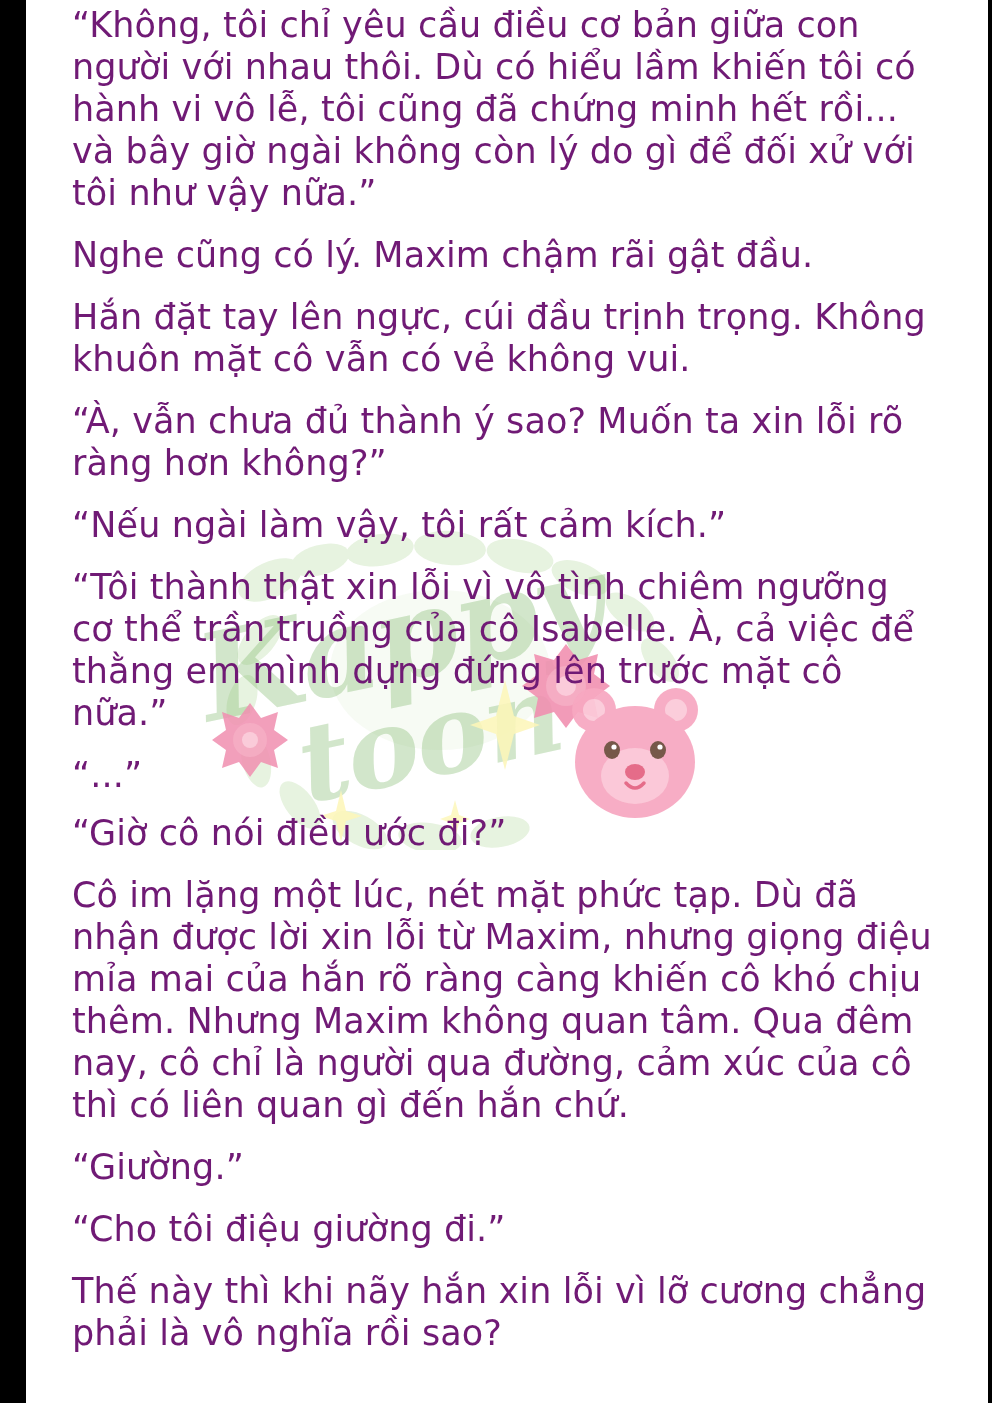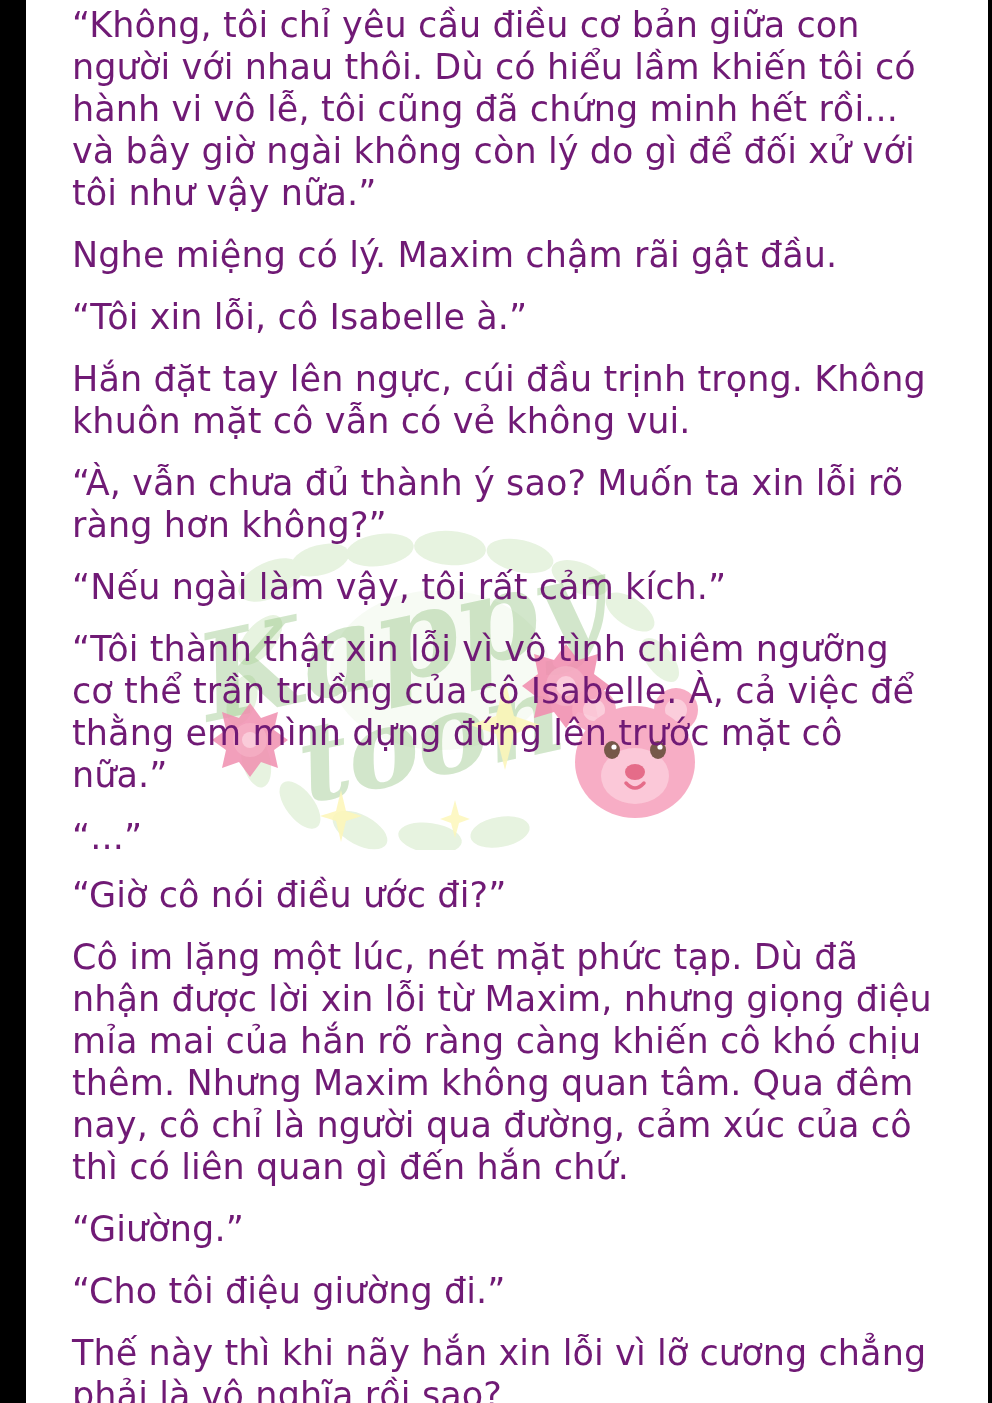--- a/index.html
+++ b/index.html
@@ -184,22 +184,21 @@
       <ellipse cx="98" cy="70" rx="8" ry="9" fill="#6b4a3a"></ellipse>
       <circle cx="54" cy="67" r="2.6" fill="#ffffff"></circle>
       <circle cx="100" cy="67" r="2.6" fill="#ffffff"></circle>
       <ellipse cx="75" cy="92" rx="10" ry="8" fill="#e3607f"></ellipse>
       <path d="M66 103 q9 10 18 0" stroke="#e3607f" stroke-width="3.5" fill="none" stroke-linecap="round"></path>
     </svg>
   </div>
 
   <div class="content">
     <p class="para">“Không, tôi chỉ yêu cầu điều cơ bản giữa con người với nhau thôi. Dù có hiểu lầm khiến tôi có hành vi vô lễ, tôi cũng đã chứng minh hết rồi... và bây giờ ngài không còn lý do gì để đối xử với tôi như vậy nữa.”</p>
-    <p class="para">Nghe miệng có lý. Maxim chậm rãi gật đầu.</p>
-    <p class="para">“Tôi xin lỗi, cô Isabelle à.”</p>
+    <p class="para">Nghe cũng có lý. Maxim chậm rãi gật đầu.</p>
     <p class="para">Hắn đặt tay lên ngực, cúi đầu trịnh trọng. Không khuôn mặt cô vẫn có vẻ không vui.</p>
     <p class="para">“À, vẫn chưa đủ thành ý sao? Muốn ta xin lỗi rõ ràng hơn không?”</p>
     <p class="para">“Nếu ngài làm vậy, tôi rất cảm kích.”</p>
     <p class="para">“Tôi thành thật xin lỗi vì vô tình chiêm ngưỡng cơ thể trần truồng của cô Isabelle. À, cả việc để thằng em mình dựng đứng lên trước mặt cô nữa.”</p>
     <p class="para small-gap">“...”</p>
     <p class="para">“Giờ cô nói điều ước đi?”</p>
     <p class="para">Cô im lặng một lúc, nét mặt phức tạp. Dù đã nhận được lời xin lỗi từ Maxim, nhưng giọng điệu mỉa mai của hắn rõ ràng càng khiến cô khó chịu thêm. Nhưng Maxim không quan tâm. Qua đêm nay, cô chỉ là người qua đường, cảm xúc của cô thì có liên quan gì đến hắn chứ.</p>
     <p class="para">“Giường.”</p>
     <p class="para">“Cho tôi điệu giường đi.”</p>
     <p class="para">Thế này thì khi nãy hắn xin lỗi vì lỡ cương chẳng phải là vô nghĩa rồi sao?</p>

